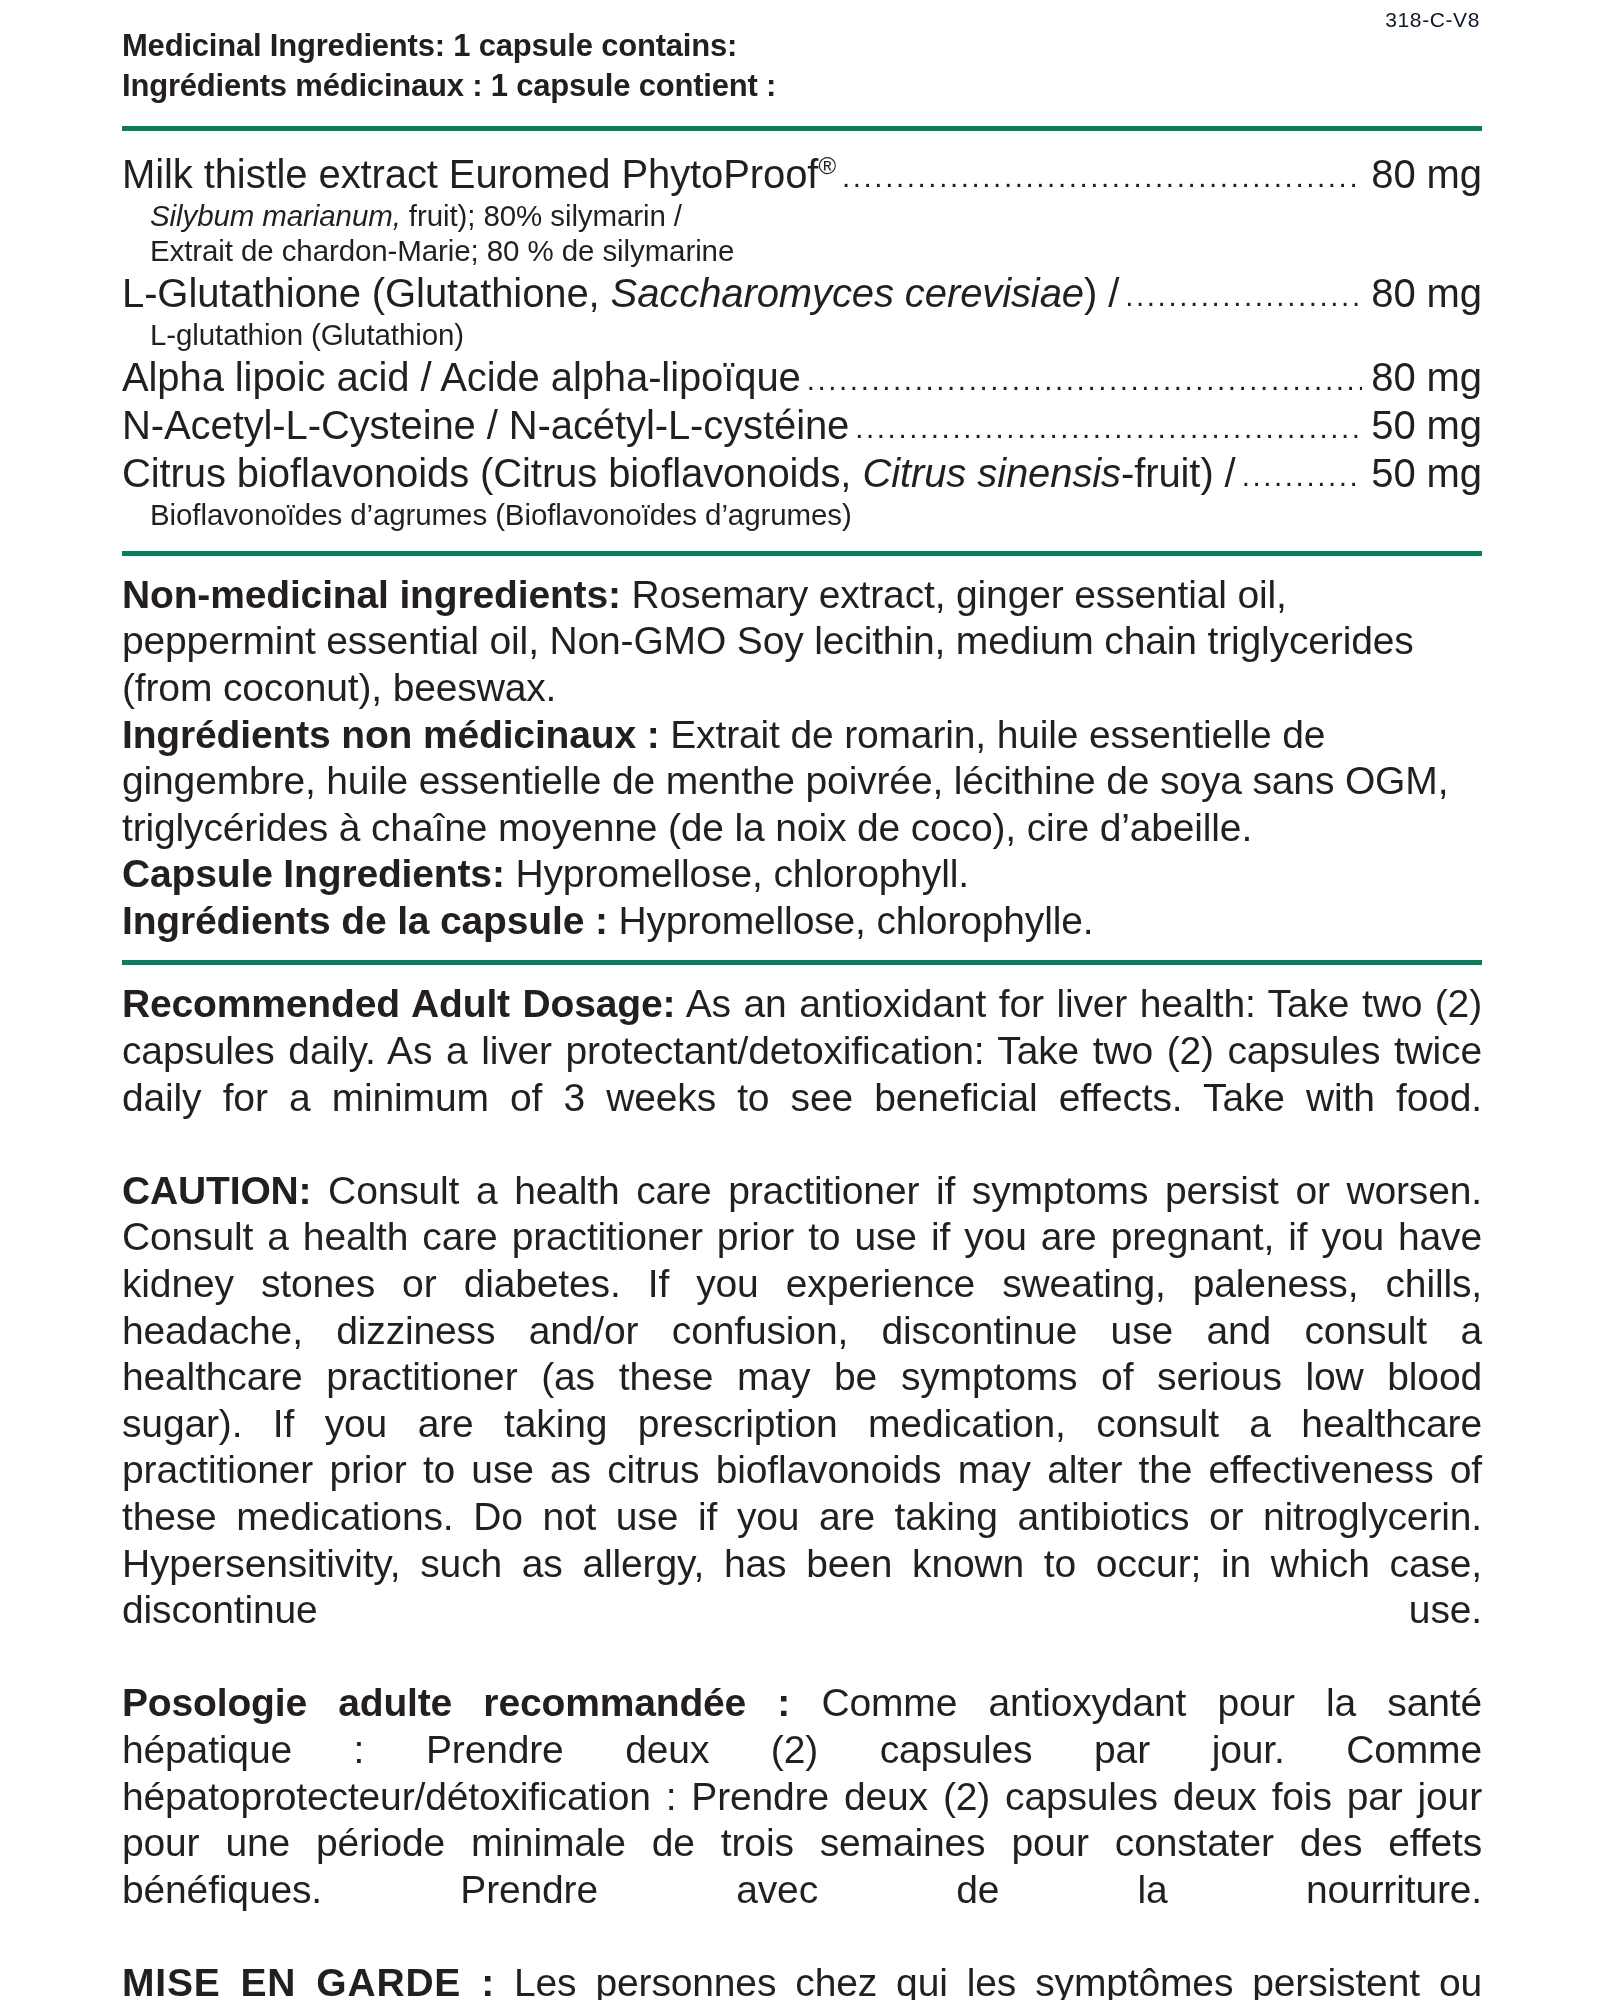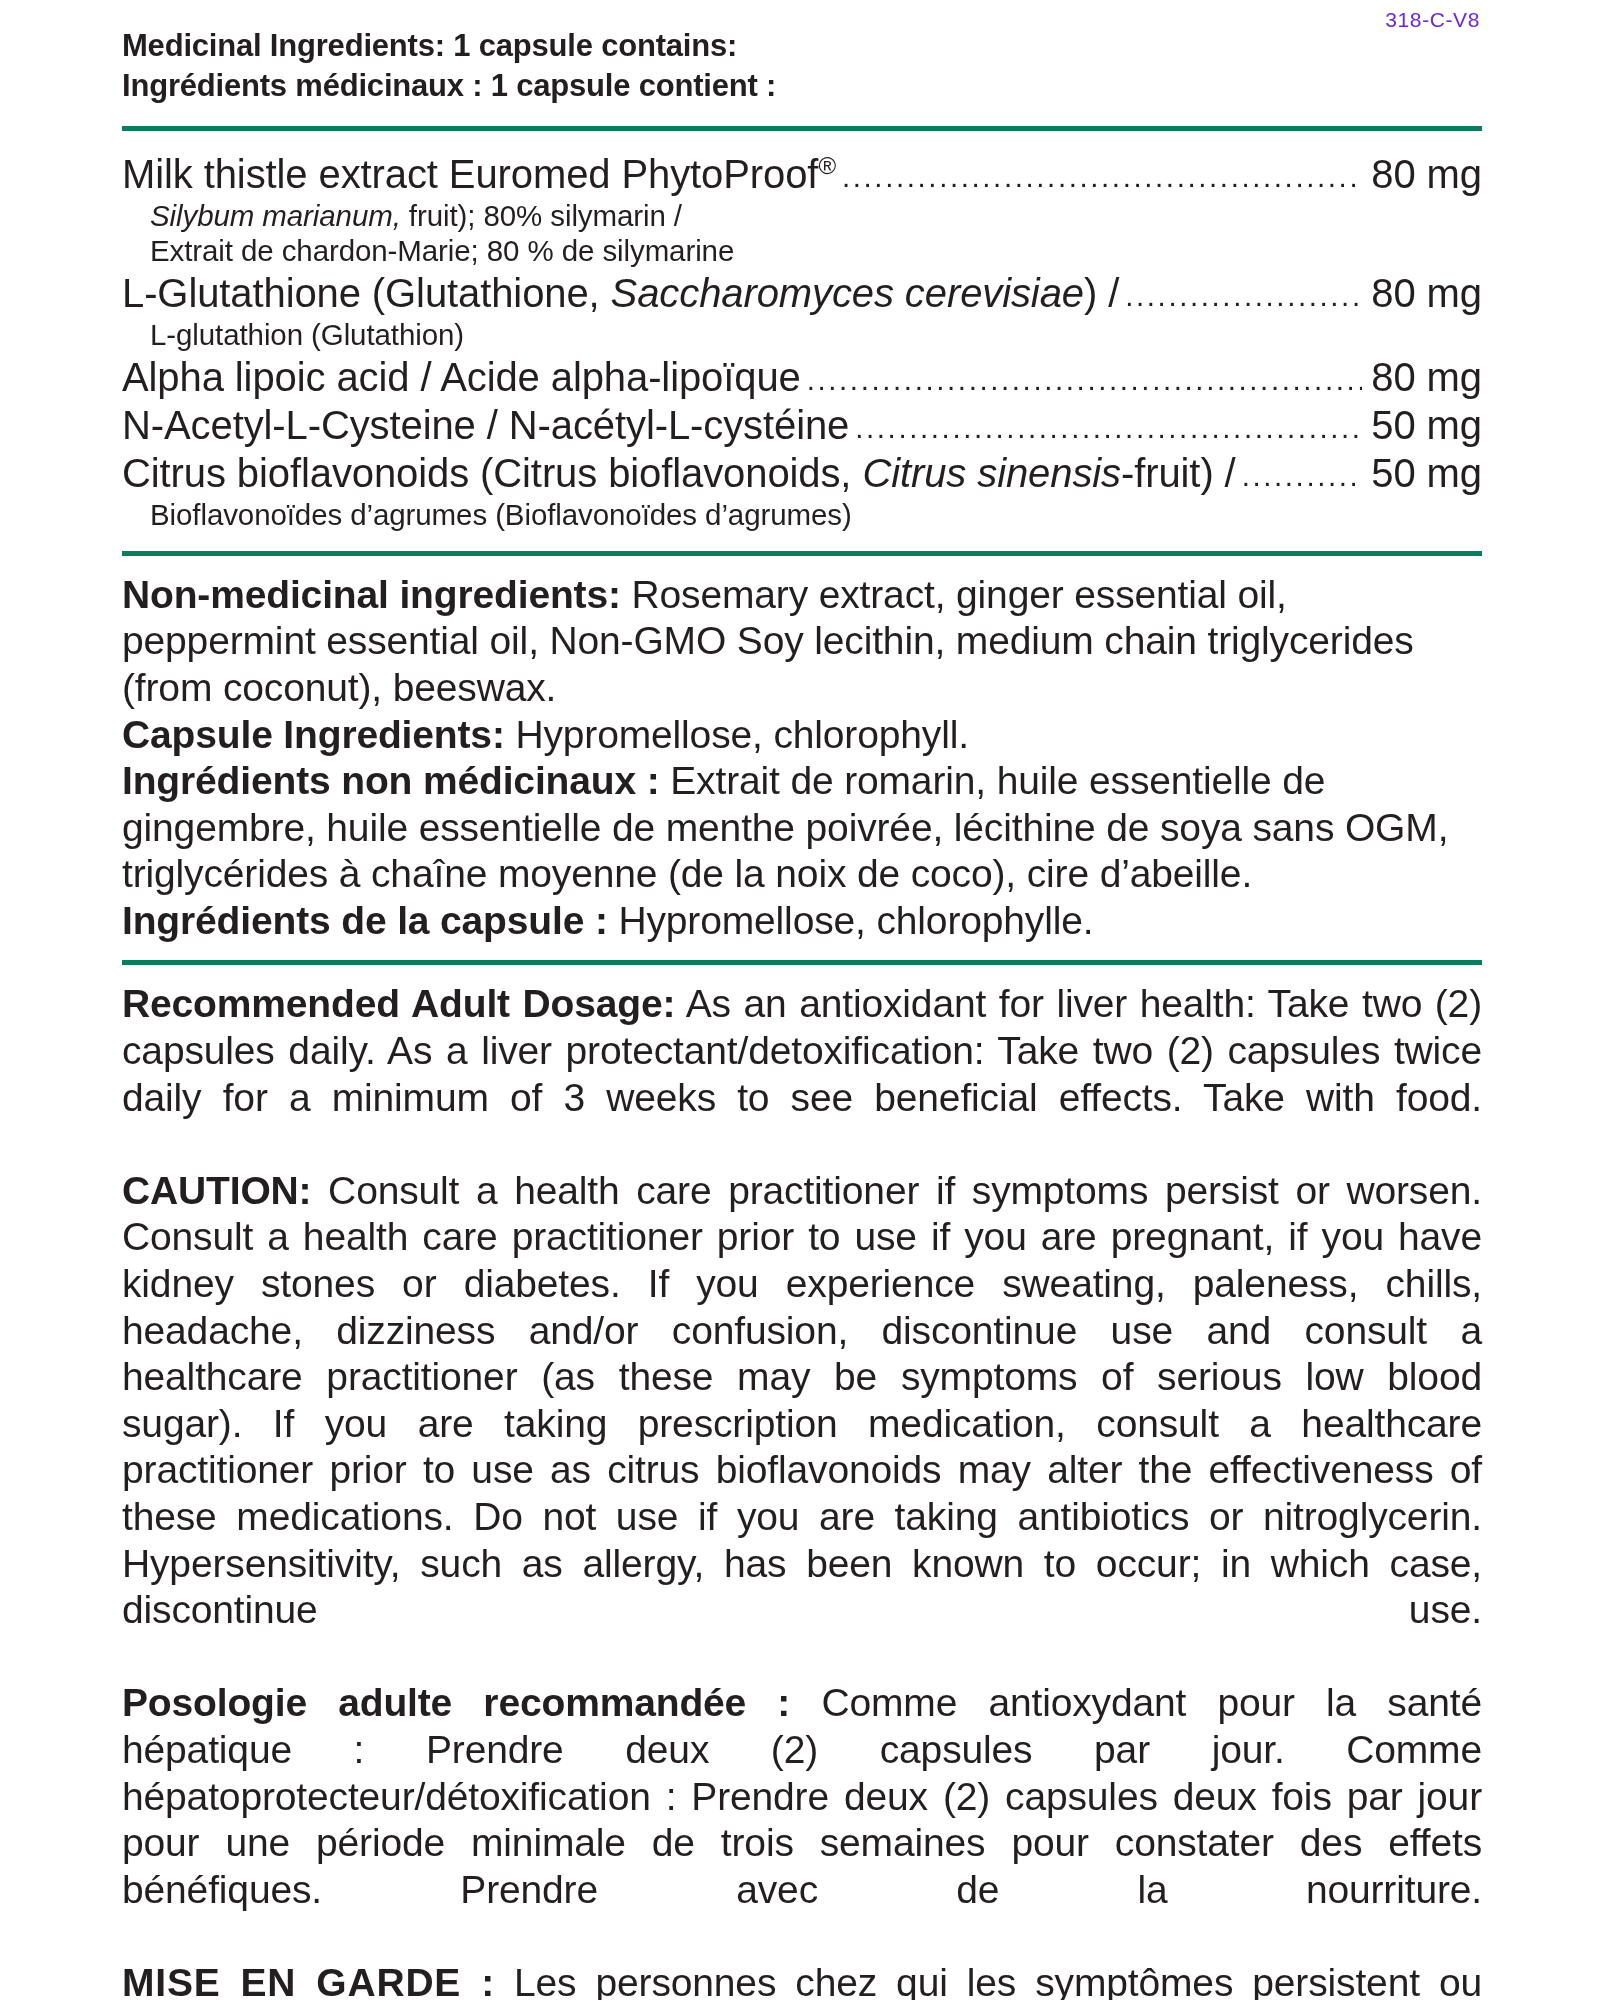--- a/index.html
+++ b/index.html
@@ -22,21 +22,21 @@
     padding: 22px 118px 0 122px;
   }
 
   
   .code {
     position: absolute;
     top: 8px;
     right: 120px;
     font-size: 21px;
     letter-spacing: 0.6px;
-    color: #6d28d9;
+    color: #0f172a;
     font-weight: 400;
   }
   .bold { font-weight: 700; }
   .ital { font-style: italic; }
 
   
   .heading-group {
     margin-top: 4px;
   }
   .heading-group div {
@@ -181,22 +181,22 @@
       <span class="leader"></span>
       <span class="ing-amt">50 mg</span>
     </div>
     <div class="ing-sub"><span>Bioflavonoïdes d’agrumes (Bioflavonoïdes d’agrumes)</span></div>
   </div>
 
   <hr class="rule rule-b">
 
   <div class="sect">
     <div class="para"><span class="bold">Non-medicinal ingredients:</span><span> Rosemary extract, ginger essential oil, peppermint essential oil, Non-GMO Soy lecithin, medium chain triglycerides (from coconut), beeswax.</span></div>
+    <div class="para"><span class="bold">Ingrédients non médicinaux :</span><span> Extrait de romarin, huile essentielle de gingembre, huile essentielle de menthe poivrée, lécithine de soya sans OGM, triglycérides à chaîne moyenne (de la noix de coco), cire d’abeille.</span></div>
     <div class="para"><span class="bold">Capsule Ingredients:</span><span> Hypromellose, chlorophyll.</span></div>
-    <div class="para"><span class="bold">Ingrédients non médicinaux :</span><span> Extrait de romarin, huile essentielle de gingembre, huile essentielle de menthe poivrée, lécithine de soya sans OGM, triglycérides à chaîne moyenne (de la noix de coco), cire d’abeille.</span></div>
     <div class="para"><span class="bold">Ingrédients de la capsule :</span><span> Hypromellose, chlorophylle.</span></div>
   </div>
 
   <hr class="rule rule-c">
 
   <div class="sect">
     <div class="para para-just"><span class="bold">Recommended Adult Dosage:</span><span> As an antioxidant for liver health: Take two (2) capsules daily. As a liver protectant/detoxification: Take two (2) capsules twice daily for a minimum of 3 weeks to see beneficial effects. Take with food.</span></div>
     <div class="para para-just"><span class="bold">CAUTION:</span><span> Consult a health care practitioner if symptoms persist or worsen. Consult a health care practitioner prior to use if you are pregnant, if you have kidney stones or diabetes. If you experience sweating, paleness, chills, headache, dizziness and/or confusion, discontinue use and consult a healthcare practitioner (as these may be symptoms of serious low blood sugar). If you are taking prescription medication, consult a healthcare practitioner prior to use as citrus bioflavonoids may alter the effectiveness of these medications. Do not use if you are taking antibiotics or nitroglycerin. Hypersensitivity, such as allergy, has been known to occur; in which case, discontinue use.</span></div>
     <div class="para para-just"><span class="bold">Posologie adulte recommandée :</span><span> Comme antioxydant pour la santé hépatique : Prendre deux (2) capsules par jour. Comme hépatoprotecteur/détoxification : Prendre deux (2) capsules deux fois par jour pour une période minimale de trois semaines pour constater des effets bénéfiques. Prendre avec de la nourriture.</span></div>
     <div class="para para-just"><span class="bold spaced">MISE EN GARDE :</span><span> Les personnes chez qui les symptômes persistent ou s’aggravent devraient consulter un professionnel de la santé. Les personnes qui ont des calculs rénaux ou qui souffrent de diabète, ainsi que les femmes enceintes devraient consulter un professionnel de la santé avant d’utiliser ce produit. En cas de transpiration, pâleur, frissons, maux de tête, étourdissements et (ou) confusion, cesser l’utilisation et consulter un professionnel de la santé (car ces symptômes peuvent représenter des signes d’hypoglycémie grave). Les personnes qui prennent des médicaments sur ordonnance devraient consulter un professionnel de la santé avant d’utiliser ce produit, car les bioflavonoïdes d’agrumes peuvent altérer l’efficacité de ces médicaments. Les personnes qui prennent des antibiotiques ou de la nitroglycérine ne doivent pas utiliser ce produit. De l’hypersensibilité, comme une réaction allergique, a été signalée; dans un tel cas, cesser l’utilisation.</span></div>

